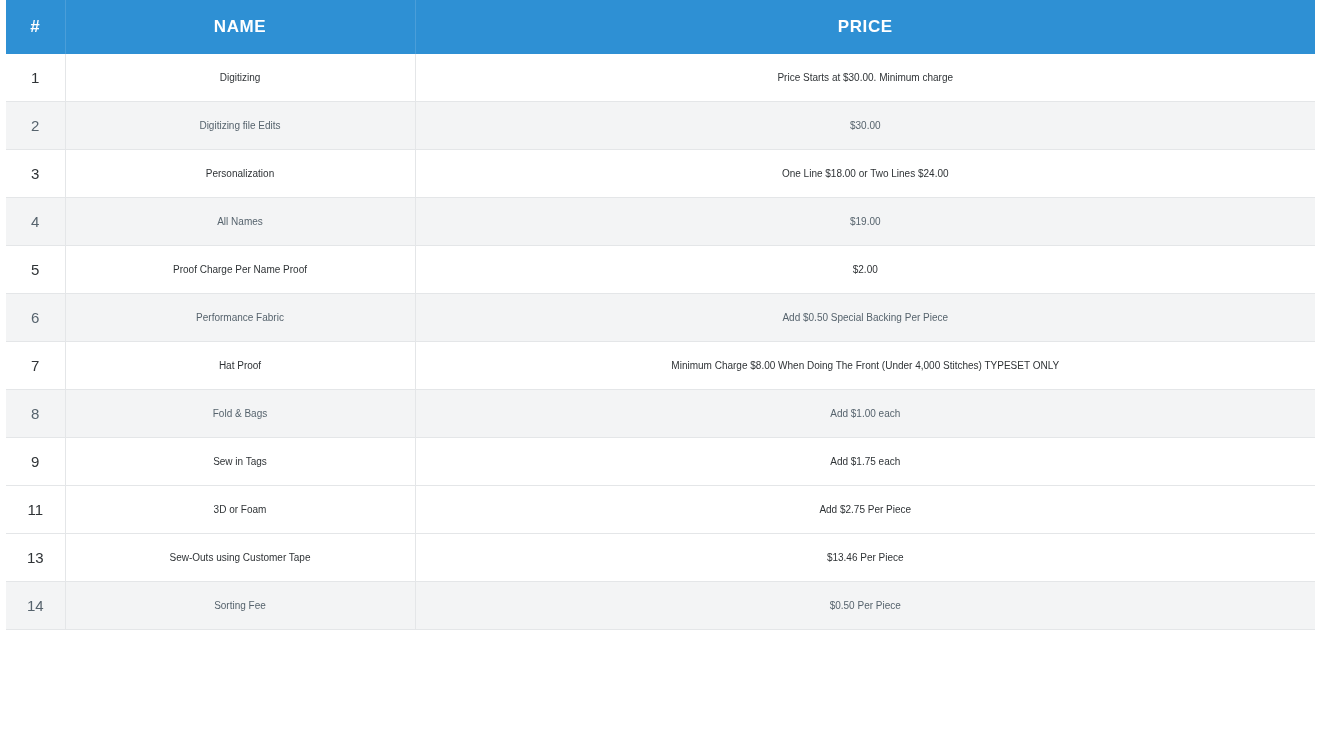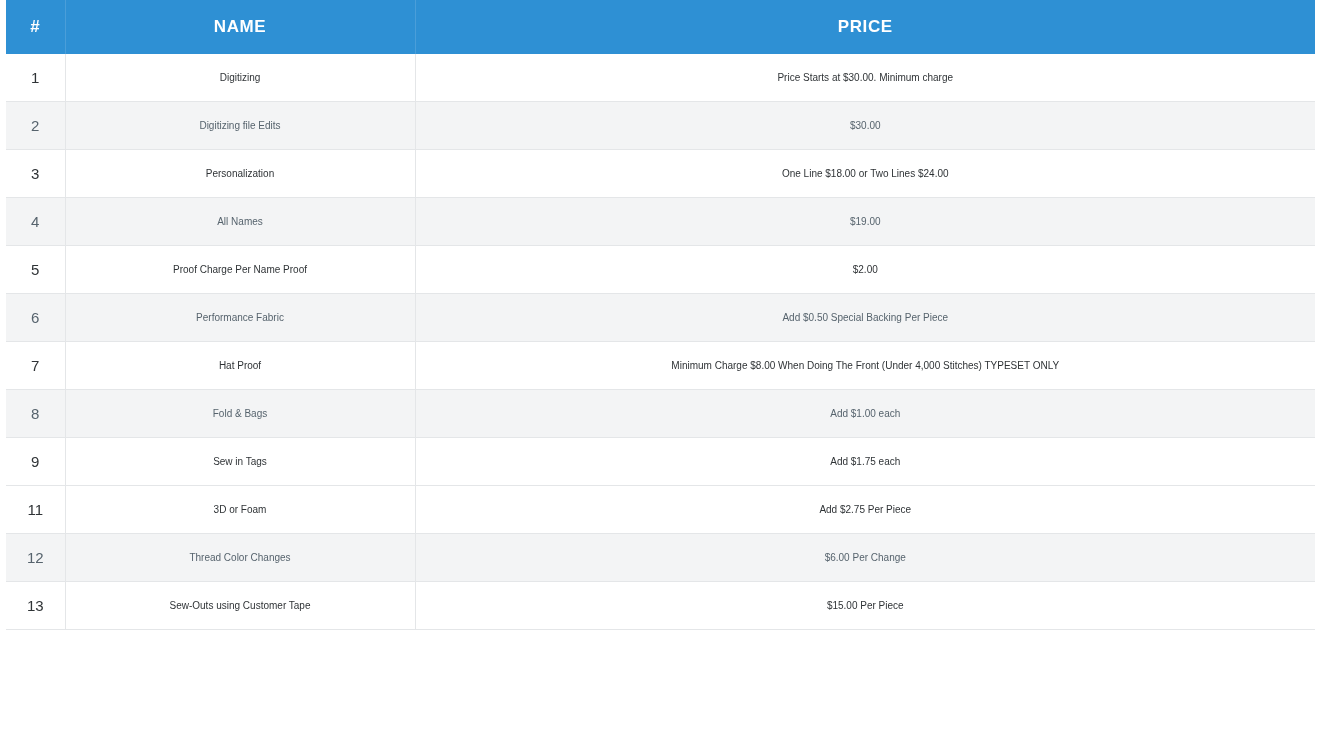--- a/index.html
+++ b/index.html
@@ -132,25 +132,25 @@
       <tr class="odd">
         <td class="num">9</td>
         <td>Sew in Tags</td>
         <td>Add $1.75 each</td>
       </tr>
       <tr class="odd">
         <td class="num">11</td>
         <td>3D or Foam</td>
         <td>Add $2.75 Per Piece</td>
       </tr>
-      <tr class="even">
-        <td class="num">12</td>
-        <td>Thread Color Changes</td>
-        <td>$6.00 Per Change</td>
-      </tr>
       <tr class="odd">
         <td class="num">13</td>
         <td>Sew-Outs using Customer Tape</td>
-        <td>$15.00 Per Piece</td>
+        <td>$13.46 Per Piece</td>
+      </tr>
+      <tr class="even">
+        <td class="num">14</td>
+        <td>Sorting Fee</td>
+        <td>$0.50 Per Piece</td>
       </tr>
     </tbody>
   </table>
 </div>
 
 </body></html>

